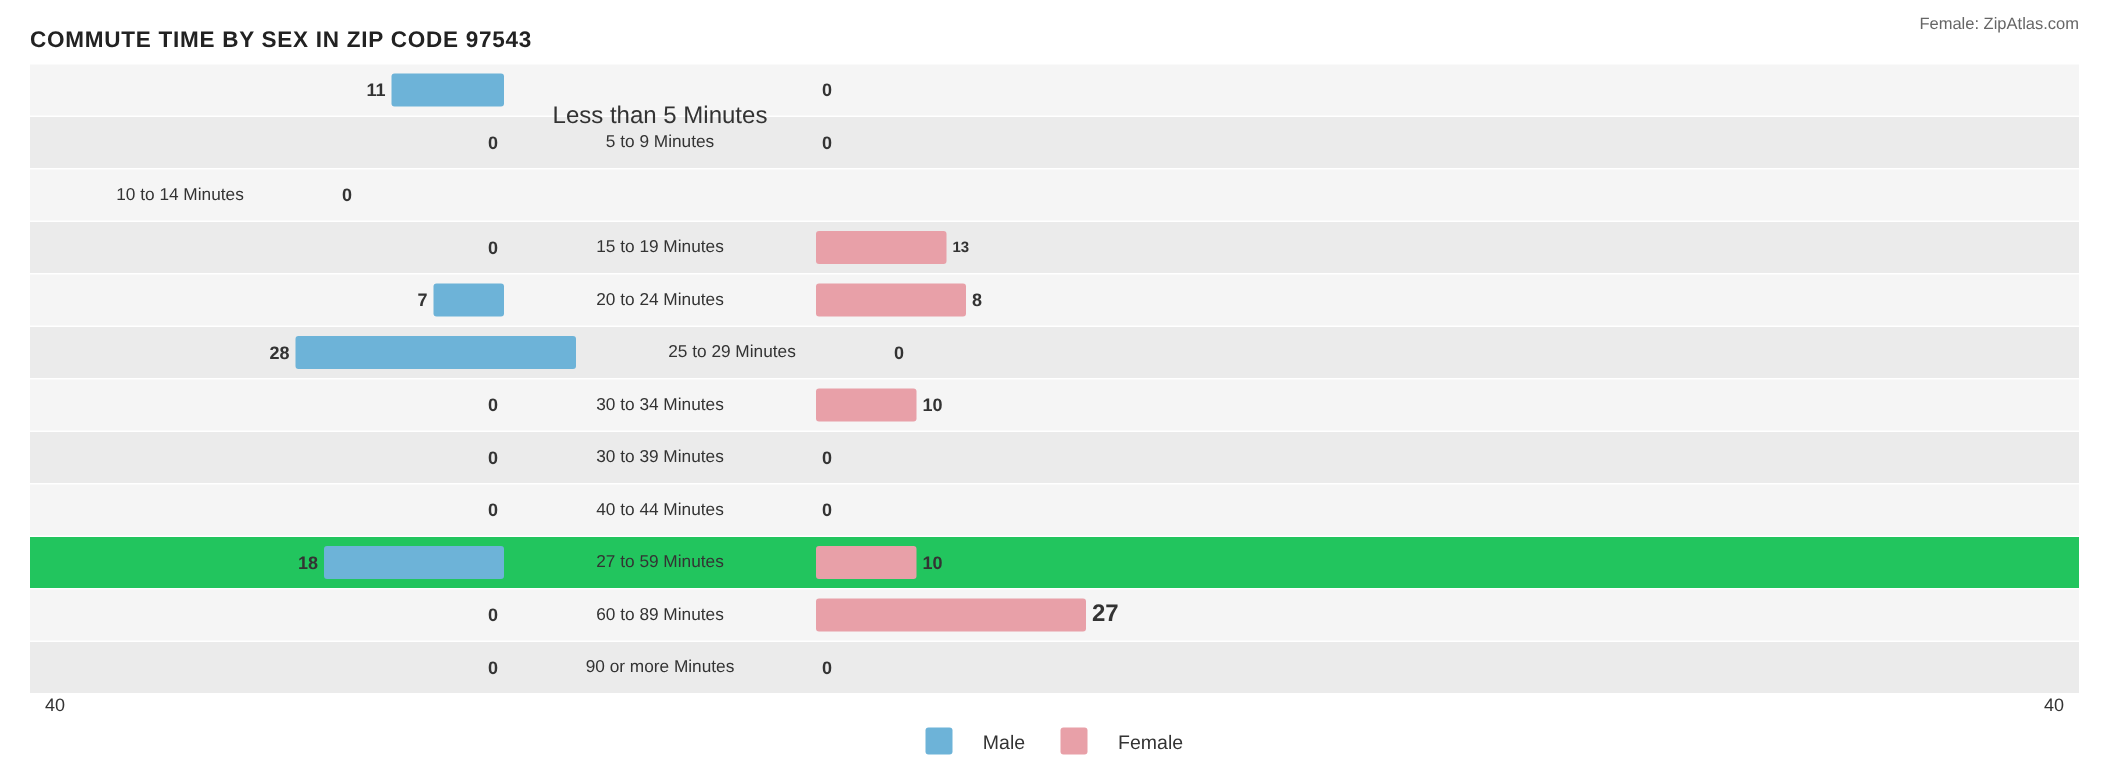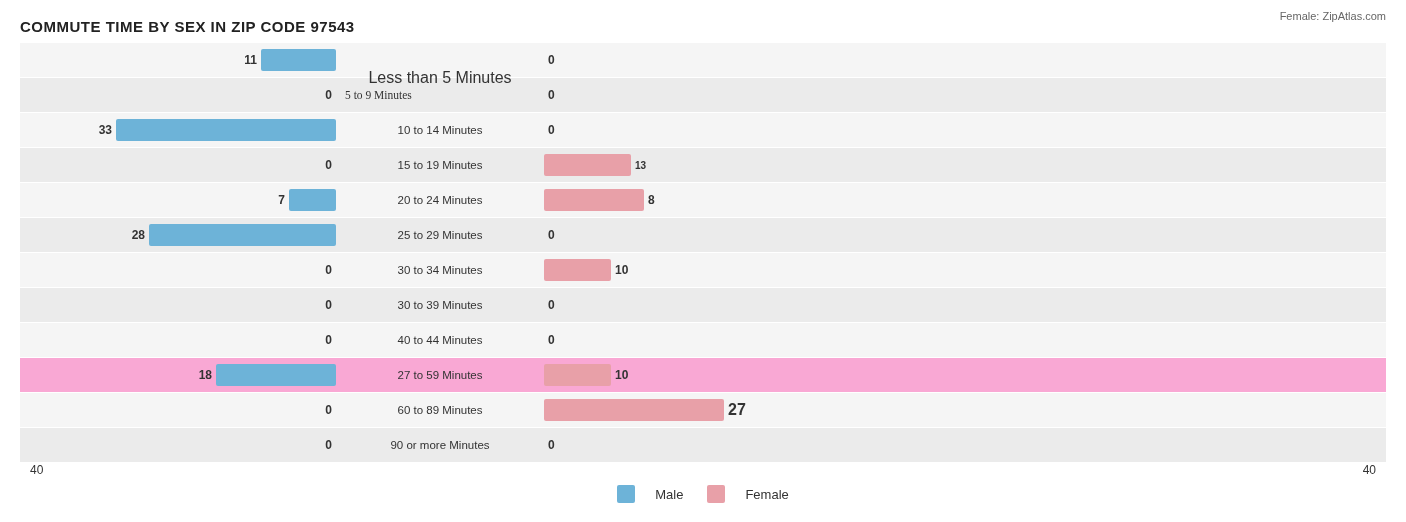--- a/index.html
+++ b/index.html
@@ -92,30 +92,26 @@
         </div>
         <div style="width: 200px; min-width: 200px; text-align: center; font-size: 16px; color: rgb(51, 51, 51); padding: 0px 5px; flex-shrink: 0; margin-top: 36px;">Less than 5 Minutes</div>
         <div style="flex: 1 1 0%; display: flex; align-items: center; padding-left: 4px;">
           <span style="font-size: 12px; color: rgb(51, 51, 51); font-weight: bold; margin-left: 4px;">0</span>
         </div>
       </div>
       <div style="display: flex; align-items: center; height: 34px; background: rgb(235, 235, 235); margin-bottom: 1px;">
         <div style="width: 320px; min-width: 320px; display: flex; align-items: center; justify-content: flex-end; padding-right: 4px;">
           <span style="font-size: 12px; color: rgb(51, 51, 51); font-weight: bold; margin-right: 4px;">0</span>
         </div>
-        <div style="width: 200px; min-width: 200px; font-size: 11.5px; color: rgb(51, 51, 51); padding: 0px 5px; flex-shrink: 0; font-family: Liberation Serif, serif;">5 to 9 Minutes</div>
-        <div style="flex: 1 1 0%; display: flex; align-items: center; padding-left: 4px;">
-          <span style="font-size: 12px; color: rgb(51, 51, 51); font-weight: bold; margin-left: 4px;">0</span>
-        </div>
-      </div>
-      <div style="display: flex; align-items: center; height: 34px; background: rgb(245, 245, 245); margin-bottom: 1px;">
-        <div style="width: 320px; min-width: 320px; display: flex; align-items: center; justify-content: flex-end; padding-right: 4px;">
-          <span style="font-size: 12px; color: rgb(51, 51, 51); font-weight: bold; margin-right: 4px;">33</span>
-          <div style="width: 220px; height: 22px; background: rgb(109, 179, 216); border-radius: 2px;"></div>
-        </div>
+        <div style="width: 200px; min-width: 200px; text-align: center; font-size: 11.5px; color: rgb(51, 51, 51); padding: 0px 5px; flex-shrink: 0;">5 to 9 Minutes</div>
+        <div style="flex: 1 1 0%; display: flex; align-items: center; padding-left: 4px;">
+          <span style="font-size: 12px; color: rgb(51, 51, 51); font-weight: bold; margin-left: 4px;">0</span>
+        </div>
+      </div>
+      <div style="display: flex; align-items: center; height: 34px; background: rgb(245, 245, 245); margin-bottom: 1px;">
         <div style="width: 200px; min-width: 200px; text-align: center; font-size: 11.5px; color: rgb(51, 51, 51); padding: 0px 5px; flex-shrink: 0;">10 to 14 Minutes</div>
         <div style="flex: 1 1 0%; display: flex; align-items: center; padding-left: 4px;">
           <span style="font-size: 12px; color: rgb(51, 51, 51); font-weight: bold; margin-left: 4px;">0</span>
         </div>
       </div>
       <div style="display: flex; align-items: center; height: 34px; background: rgb(235, 235, 235); margin-bottom: 1px;">
         <div style="width: 320px; min-width: 320px; display: flex; align-items: center; justify-content: flex-end; padding-right: 4px;">
           <span style="font-size: 12px; color: rgb(51, 51, 51); font-weight: bold; margin-right: 4px;">0</span>
         </div>
         <div style="width: 200px; min-width: 200px; text-align: center; font-size: 11.5px; color: rgb(51, 51, 51); padding: 0px 5px; flex-shrink: 0;">15 to 19 Minutes</div>
@@ -128,21 +124,21 @@
         <div style="width: 320px; min-width: 320px; display: flex; align-items: center; justify-content: flex-end; padding-right: 4px;">
           <span style="font-size: 12px; color: rgb(51, 51, 51); font-weight: bold; margin-right: 4px;">7</span>
           <div style="width: 47px; height: 22px; background: rgb(109, 179, 216); border-radius: 2px;"></div>
         </div>
         <div style="width: 200px; min-width: 200px; text-align: center; font-size: 11.5px; color: rgb(51, 51, 51); padding: 0px 5px; flex-shrink: 0;">20 to 24 Minutes</div>
         <div style="flex: 1 1 0%; display: flex; align-items: center; padding-left: 4px;">
           <div style="width: 100px; height: 22px; background: rgb(232, 160, 168); border-radius: 2px;"></div>
           <span style="font-size: 12px; color: rgb(51, 51, 51); font-weight: bold; margin-left: 4px;">8</span>
         </div>
       </div>
-      <div style="display: flex; align-items: center; height: 34px; background: rgb(235, 235, 235); margin-bottom: 1px;">
+      <div style="display: flex; align-items: center; height: 34px; background: rgb(235, 235, 235); margin-bottom: 1px; padding-left: 48px;">
         <div style="width: 320px; min-width: 320px; display: flex; align-items: center; justify-content: flex-end; padding-right: 4px;">
           <span style="font-size: 12px; color: rgb(51, 51, 51); font-weight: bold; margin-right: 4px;">28</span>
           <div style="width: 187px; height: 22px; background: rgb(109, 179, 216); border-radius: 2px;"></div>
         </div>
         <div style="width: 200px; min-width: 200px; text-align: center; font-size: 11.5px; color: rgb(51, 51, 51); padding: 0px 5px; flex-shrink: 0;">25 to 29 Minutes</div>
         <div style="flex: 1 1 0%; display: flex; align-items: center; padding-left: 4px;">
           <span style="font-size: 12px; color: rgb(51, 51, 51); font-weight: bold; margin-left: 4px;">0</span>
         </div>
       </div>
       <div style="display: flex; align-items: center; height: 34px; background: rgb(245, 245, 245); margin-bottom: 1px;">
@@ -166,21 +162,21 @@
       </div>
       <div style="display: flex; align-items: center; height: 34px; background: rgb(245, 245, 245); margin-bottom: 1px;">
         <div style="width: 320px; min-width: 320px; display: flex; align-items: center; justify-content: flex-end; padding-right: 4px;">
           <span style="font-size: 12px; color: rgb(51, 51, 51); font-weight: bold; margin-right: 4px;">0</span>
         </div>
         <div style="width: 200px; min-width: 200px; text-align: center; font-size: 11.5px; color: rgb(51, 51, 51); padding: 0px 5px; flex-shrink: 0;">40 to 44 Minutes</div>
         <div style="flex: 1 1 0%; display: flex; align-items: center; padding-left: 4px;">
           <span style="font-size: 12px; color: rgb(51, 51, 51); font-weight: bold; margin-left: 4px;">0</span>
         </div>
       </div>
-      <div style="display: flex; align-items: center; height: 34px; background: #f9a8d4; margin-bottom: 1px;">
+      <div style="display: flex; align-items: center; height: 34px; background: #22c55e; margin-bottom: 1px;">
         <div style="width: 320px; min-width: 320px; display: flex; align-items: center; justify-content: flex-end; padding-right: 4px;">
           <span style="font-size: 12px; color: rgb(51, 51, 51); font-weight: bold; margin-right: 4px;">18</span>
           <div style="width: 120px; height: 22px; background: rgb(109, 179, 216); border-radius: 2px;"></div>
         </div>
         <div style="width: 200px; min-width: 200px; text-align: center; font-size: 11.5px; color: rgb(51, 51, 51); padding: 0px 5px; flex-shrink: 0;">27 to 59 Minutes</div>
         <div style="flex: 1 1 0%; display: flex; align-items: center; padding-left: 4px;">
           <div style="width: 67px; height: 22px; background: rgb(232, 160, 168); border-radius: 2px;"></div>
           <span style="font-size: 12px; color: rgb(51, 51, 51); font-weight: bold; margin-left: 4px;">10</span>
         </div>
       </div>

